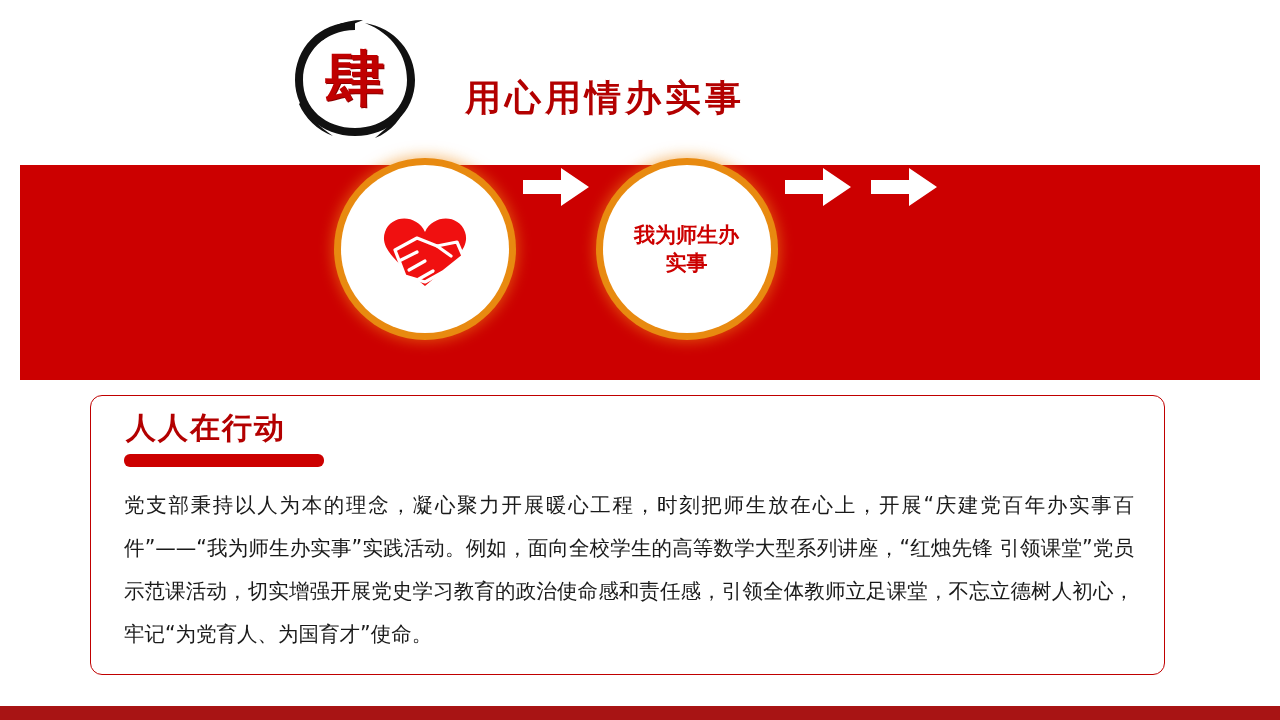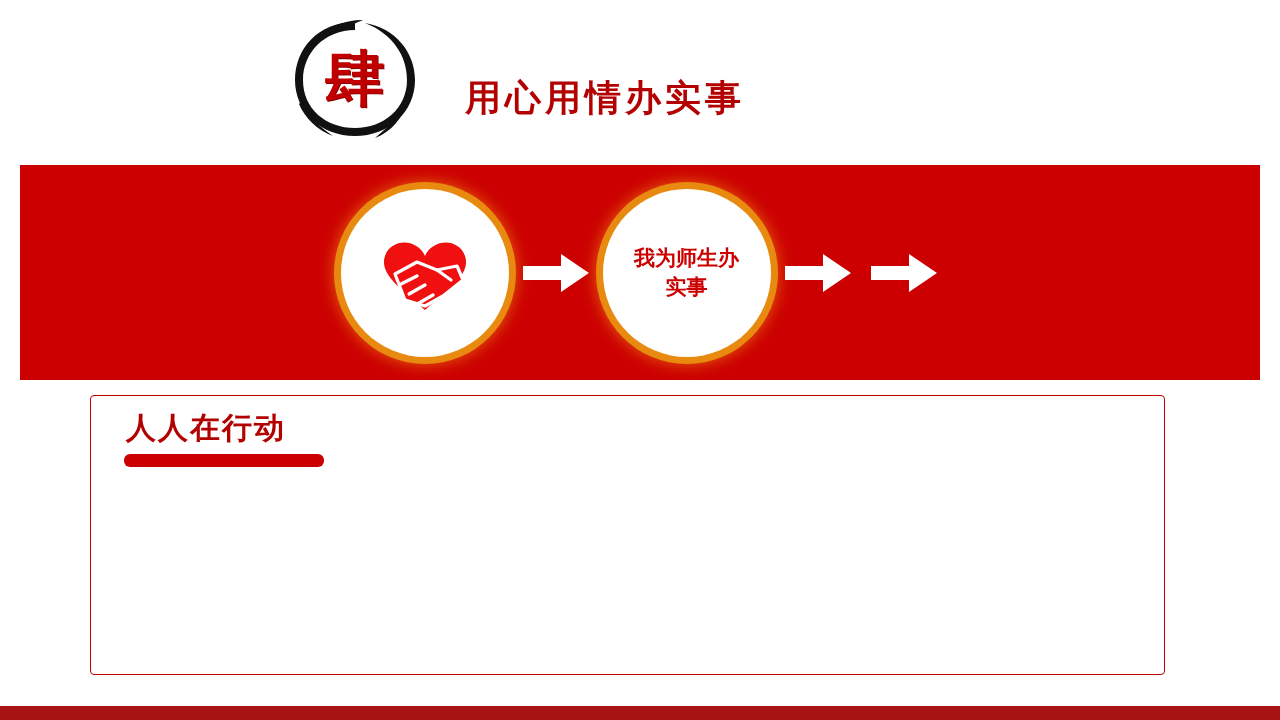--- a/index.html
+++ b/index.html
@@ -74,21 +74,21 @@
     height: 215px;
     background: #cc0000;
   }
   .flow {
     position: absolute;
     left: 0;
     top: 0;
     width: 1243px;
     height: 215px;
     display: flex;
-    align-items: center;
+    align-items: flex-start;
     justify-content: center;
     gap: 8px;
     padding: 0 80px;
     box-sizing: border-box;
   }
   .circle {
     width: 168px;
     height: 168px;
     border-radius: 50%;
     background: #ffffff;
@@ -123,21 +123,21 @@
   }
 
   
   .card {
     position: absolute;
     left: 90px;
     top: 395px;
     width: 1075px;
     height: 280px;
     border: 1.5px solid #c00000;
-    border-radius: 4px;
+    border-radius: 12px;
     box-sizing: border-box;
     background: #fff;
   }
   .card-title {
     position: absolute;
     left: 35px;
     top: 12px;
     font-size: 30px;
     font-weight: bold;
     color: #b30000;
@@ -236,15 +236,16 @@
       </svg>
     </div>
 
 
   </div>
 </div>
 
 <div class="card">
   <div class="card-title">人人在行动</div>
   <div class="title-underline"></div>
+  <div class="card-body">党支部秉持以人为本的理念，凝心聚力开展暖心工程，时刻把师生放在心上，开展“庆建党百年办实事百件”——“我为师生办实事”实践活动。例如，面向全校学生的高等数学大型系列讲座，“红烛先锋 引领课堂”党员示范课活动，切实增强开展党史学习教育的政治使命感和责任感，引领全体教师立足课堂，不忘立德树人初心，牢记“为党育人、为国育才”使命。</div>
 </div>
 
 <div class="footer-bar"></div>
 
 </body></html>

